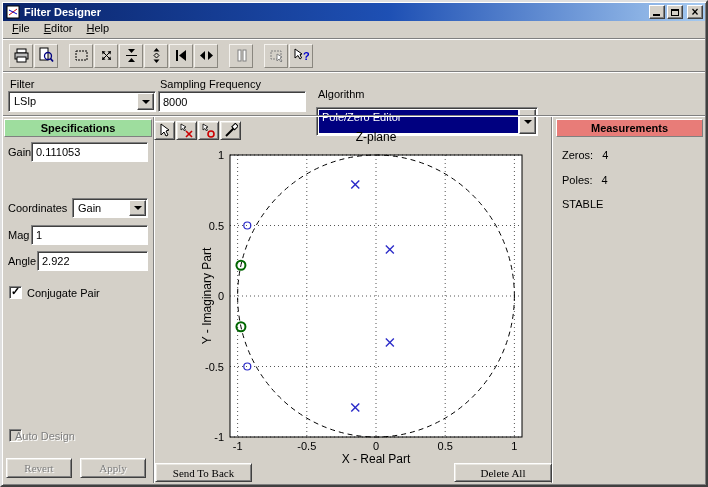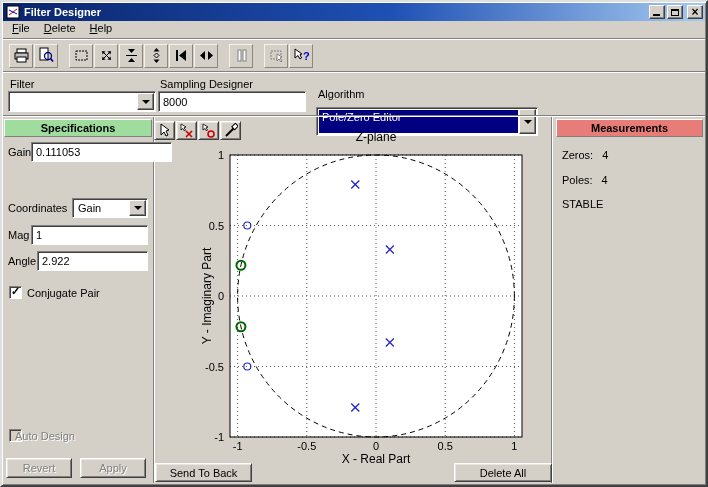--- a/index.html
+++ b/index.html
@@ -81,21 +81,21 @@
   .arrow-down {
     width:0; height:0; border-left:4px solid transparent;
     border-right:4px solid transparent; border-top:4px solid #000;
   }
   
   .btn3d {
     position:absolute; background:#d4d0c8;
     border:1px solid; border-color:#fff #404040 #404040 #fff;
     box-shadow: inset 1px 1px 0 #e8e6e0, inset -1px -1px 0 #808080;
     display:flex; align-items:center; justify-content:center;
-    font-family:Liberation Sans, sans-serif; font-size:11px;
+    font-family:Liberation Serif, serif; font-size:11px;
   }
   .btn3d.disabled { color:#808080; text-shadow:1px 1px 0 #fff; }
   
   .panel-header {
     position:absolute; font-weight:bold; text-align:center;
     border:1px solid; border-color:#fff #808080 #808080 #fff;
     display:flex; align-items:center; justify-content:center;
   }
   
   .checkbox {
@@ -139,21 +139,21 @@
         <span class="glyph-max"></span>
       </span>
     <span class="winbtn close">
         <span class="glyph-close">×</span>
       </span>
   </span>
 </div>
 
 <div class="menubar">
   <span class="menu-item">File</span>
-  <span class="menu-item">Delete</span>
+  <span class="menu-item">Editor</span>
   <span class="menu-item">Help</span>
 </div>
 <div class="hsep" style="top:38px"></div>
 
 <div class="toolbar">
   <button class="tbtn">
     <svg width="17" height="17">
         <rect x="4" y="2" width="9" height="4" fill="#fff" stroke="#000"></rect>
         <rect x="2" y="6" width="13" height="6" fill="#bfbfbf" stroke="#000"></rect>
         <rect x="4" y="10" width="9" height="5" fill="#fff" stroke="#000"></rect>
@@ -226,44 +226,45 @@
     <svg width="17" height="17">
         <polygon points="2,2 2,11 5,8.5 7,12 8.5,11 7,7.5 9,7" fill="#fff" stroke="#000"></polygon>
         <text x="10" y="13" font-size="11" font-weight="bold" fill="#0000cc" font-family="Liberation Sans,sans-serif">?</text>
       </svg>
   </button>
 </div>
 <div class="hsep" style="top:71px"></div>
 
 <span class="lbl" style="left:10px;top:78px">Filter</span>
 <div class="combo" style="left:8px;top:91px;width:148px;height:21px">
+  <div class="combo-val">LSlp</div>
   <div class="combo-btn">
       <span class="arrow-down"></span>
     </div>
 </div>
 
-<span class="lbl" style="left:160px;top:78px">Sampling Designer</span>
+<span class="lbl" style="left:160px;top:78px">Sampling Frequency</span>
 <input class="edit" style="left: 158px; top: 91px; width: 148px; height: 21px;" readonly="" value="8000">
 
 <span class="lbl" style="left:318px;top:88px">Algorithm</span>
 <div class="combo" style="left:316px;top:107px;width:222px;height:29px">
   <div class="combo-val" style="background-color: rgb(0, 0, 128); color: rgb(255, 255, 255);">Pole/Zero Editor</div>
   <div class="combo-btn">
       <span class="arrow-down"></span>
     </div>
 </div>
 
 <div class="hsep" style="top:115px"></div>
 <div class="vsep" style="left:153px;top:117px;height:366px"></div>
 <div class="vsep" style="left:551px;top:117px;height:366px"></div>
 
 <div class="panel-header" style="left: 4px; top: 119px; width: 148px; height: 18px; background-color: rgb(158, 221, 158);">Specifications</div>
 
 <span class="lbl" style="left:8px;top:146px">Gain</span>
-<input class="edit" style="left: 31px; top: 142px; width: 141px; height: 20px;" readonly="" value="0.111053">
+<input class="edit" style="left: 31px; top: 142px; width: 117px; height: 20px;" readonly="" value="0.111053">
 
 <span class="lbl" style="left:8px;top:202px">Coordinates</span>
 <div class="combo" style="left:72px;top:198px;width:76px;height:20px">
   <div class="combo-val">Gain</div>
   <div class="combo-btn">
       <span class="arrow-down"></span>
     </div>
 </div>
 
 <span class="lbl" style="left:8px;top:229px">Mag</span>

